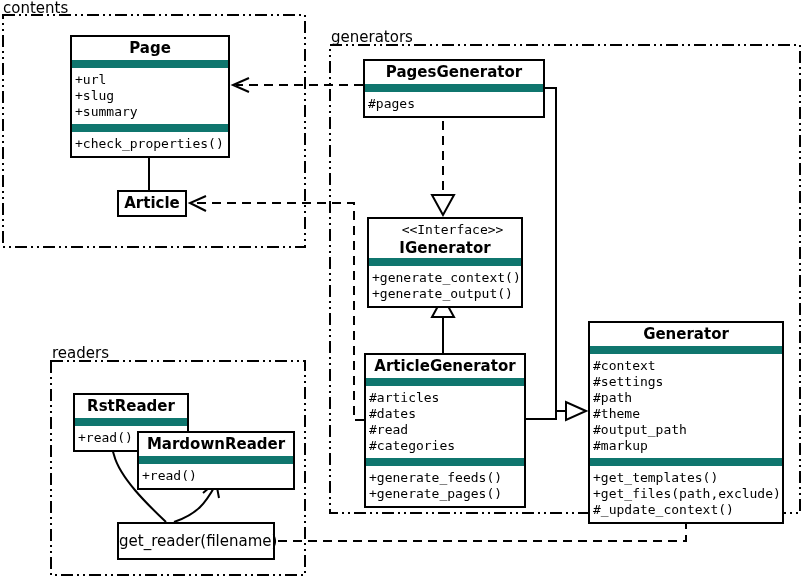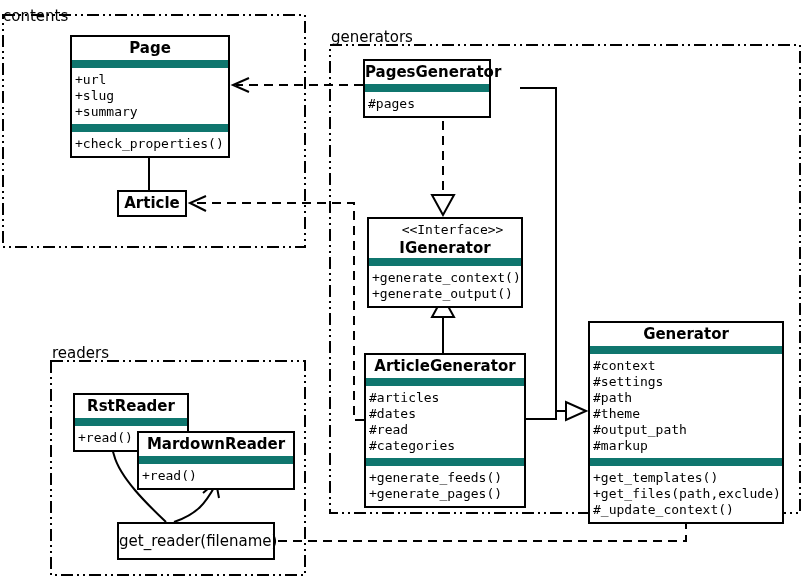--- a/index.html
+++ b/index.html
@@ -85,41 +85,41 @@
       <path d="M 166,522 C 148,505 120,478 114,455 C 110,442 108,432 105,425" fill="none" stroke="#000" stroke-width="2"></path>
       <polyline points="96,435 104,421 113,432" fill="none" stroke="#000" stroke-width="2"></polyline>
     </g>
 
     <g>
       <path d="M 174,522 C 198,514 206,502 215,486" fill="none" stroke="#000" stroke-width="2"></path>
       <polyline points="203,493 216,482 219,498" fill="none" stroke="#000" stroke-width="2"></polyline>
     </g>
   </svg>
 
-  <div class="pkg-label" style="left:3px;top:8px;">contents</div>
+  <div class="pkg-label" style="left:3px;top:0px;">contents</div>
   <div class="pkg-label" style="left:331px;top:29px;">generators</div>
   <div class="pkg-label" style="left:52px;top:345px;">readers</div>
 
   <div class="class-box" style="left:70px;top:35px;width:160px;">
     <div class="title">Page</div>
     <div class="members">
         <div class="member">+url</div>
         <div class="member">+slug</div>
         <div class="member">+summary</div>
       </div>
     <div class="members">
         <div class="member">+check_properties()</div>
       </div>
   </div>
 
   <div class="class-box" style="left:117px;top:190px;width:70px;">
     <div class="title">Article</div>
   </div>
 
-  <div class="class-box" style="left:363px;top:59px;width:128px;">
+  <div class="class-box" style="left:363px;top:59px;width:182px;">
     <div class="title">PagesGenerator</div>
     <div class="members">
         <div class="member">#pages</div>
       </div>
   </div>
 
   <div class="class-box" style="left:367px;top:217px;width:156px;">
     <div class="title2">
       <div class="stereotype">&lt;&lt;Interface&gt;&gt;</div>
       <div class="iface-name">IGenerator</div>

